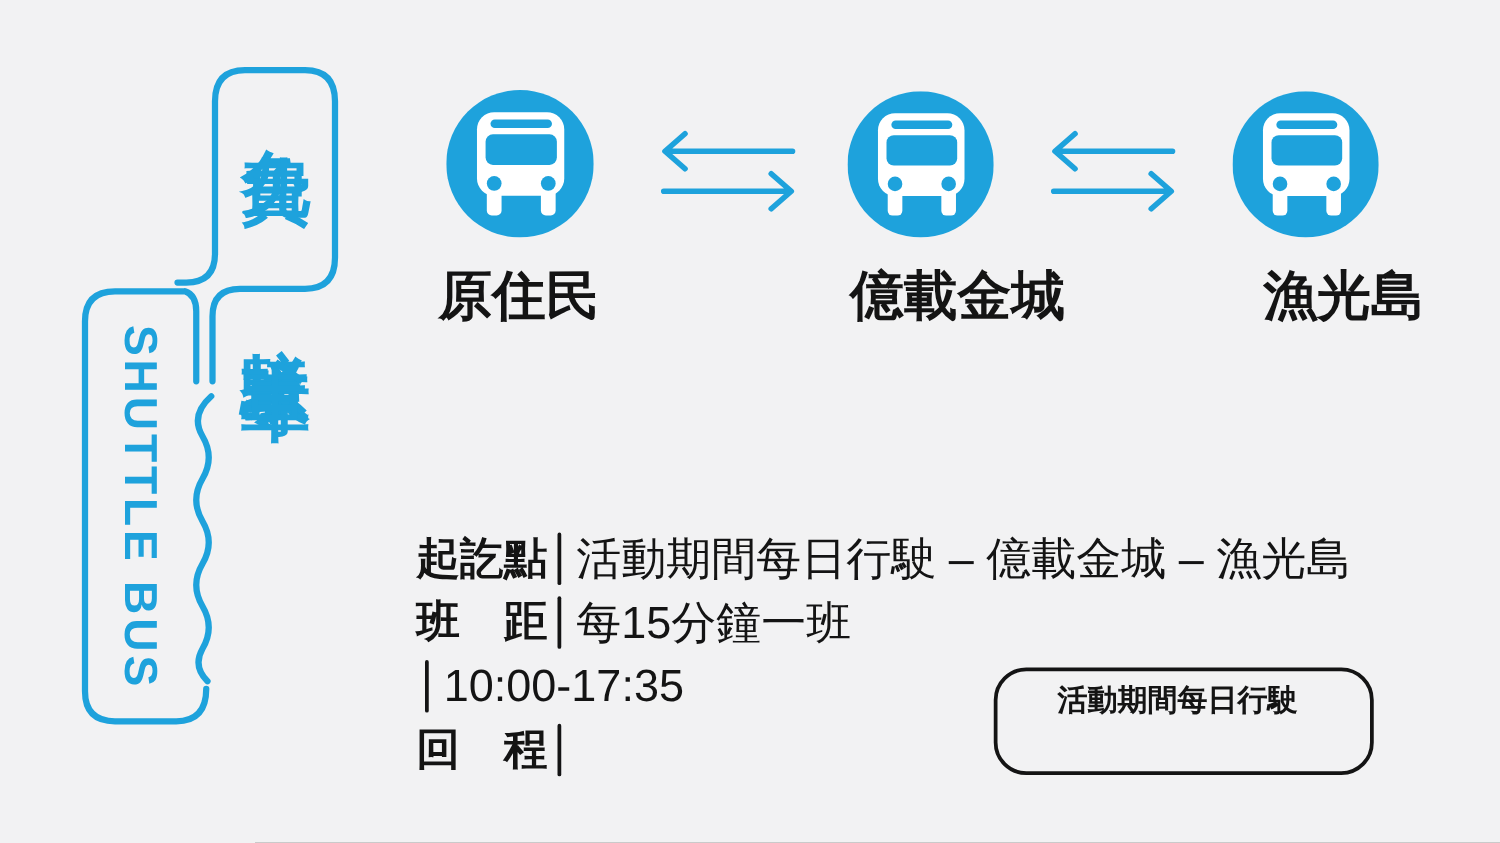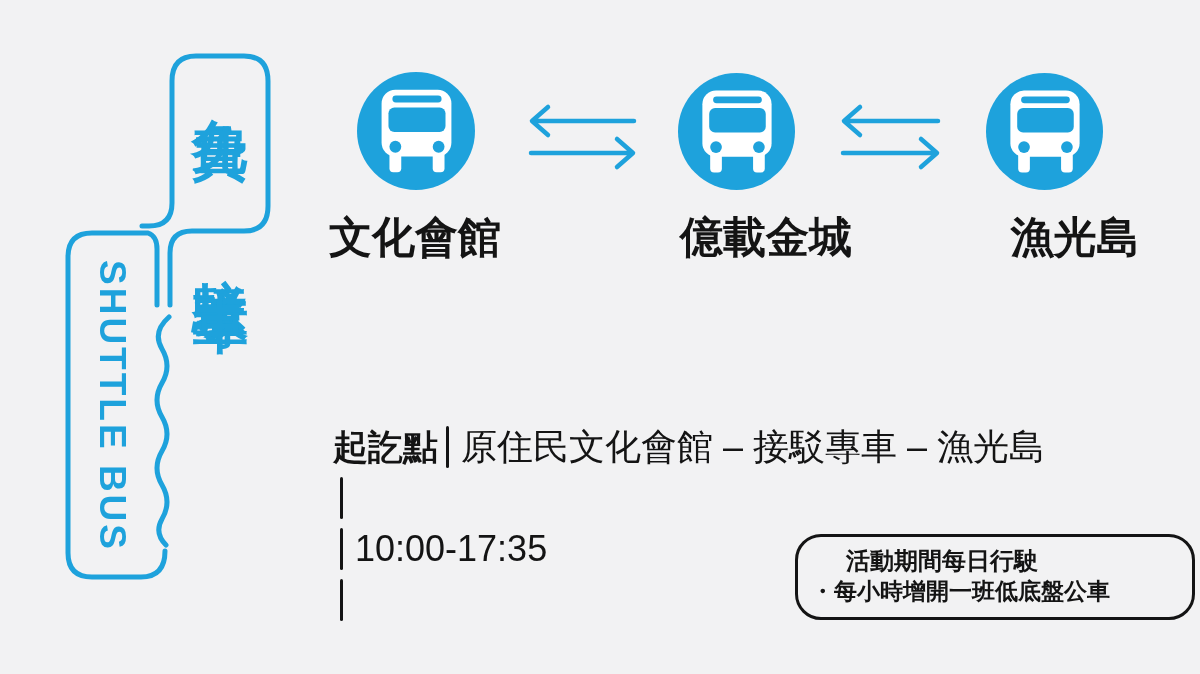--- a/index.html
+++ b/index.html
@@ -81,21 +81,21 @@
     width:3px;height:42px;background:var(--ink);
     margin:0 12px 0 7px;border-radius:1.5px;
   }
   .sched-value{
     font-size:36px;font-weight:400;color:var(--ink);
     white-space:nowrap;line-height:1;
   }
   
   .note-box{
     position:absolute;left:795px;top:534px;
-    width:400px;height:86px;
+    width:304px;height:86px;
     border:3.5px solid var(--ink);
     border-radius:26px;
     box-sizing:border-box;
     background:transparent;
   }
   .note-title{
     margin:9px 0 0 48px;
     font-size:24px;font-weight:700;color:var(--ink);
     line-height:29px;white-space:nowrap;
   }
@@ -143,45 +143,47 @@
     <use href="#bus" x="357" y="72" width="118" height="118"></use>
     <use href="#bus" x="678" y="73" width="117" height="117"></use>
     <use href="#bus" x="986" y="73" width="117" height="117"></use>
   </svg>
 
   <div class="v-text v-free">免費</div>
   <div class="v-text v-shuttle">接駁專車</div>
   <div class="english-label">SHUTTLE BUS</div>
 
   <div class="station st1">
-    <div class="l2">文化會館</div>
+    <div class="l1">原住民</div>
   </div>
   <div class="station st2">
     <div class="l1">億載金城</div>
   </div>
   <div class="station st3">
     <div class="l1">漁光島</div>
   </div>
 
   <div class="schedule">
     <div class="sched-row">
       <span class="sched-label">起訖點</span>
       <span class="sched-bar"></span>
-      <span class="sched-value">原住民文化會館 – 接駁專車 – 漁光島</span>
+      <span class="sched-value">活動期間每日行駛 – 億載金城 – 漁光島</span>
     </div>
     <div class="sched-row">
+      <span class="sched-label">班　距</span>
       <span class="sched-bar"></span>
+      <span class="sched-value">每15分鐘一班</span>
     </div>
     <div class="sched-row">
       <span class="sched-bar"></span>
       <span class="sched-value">10:00-17:35</span>
     </div>
     <div class="sched-row">
+      <span class="sched-label">回　程</span>
       <span class="sched-bar"></span>
     </div>
   </div>
 
   <div class="note-box">
     <div class="note-title">活動期間每日行駛</div>
-    <div class="note-detail"><span class="bullet">・</span><span>每小時增開一班低底盤公車</span></div>
   </div>
 
 </div>
 
 </body></html>

